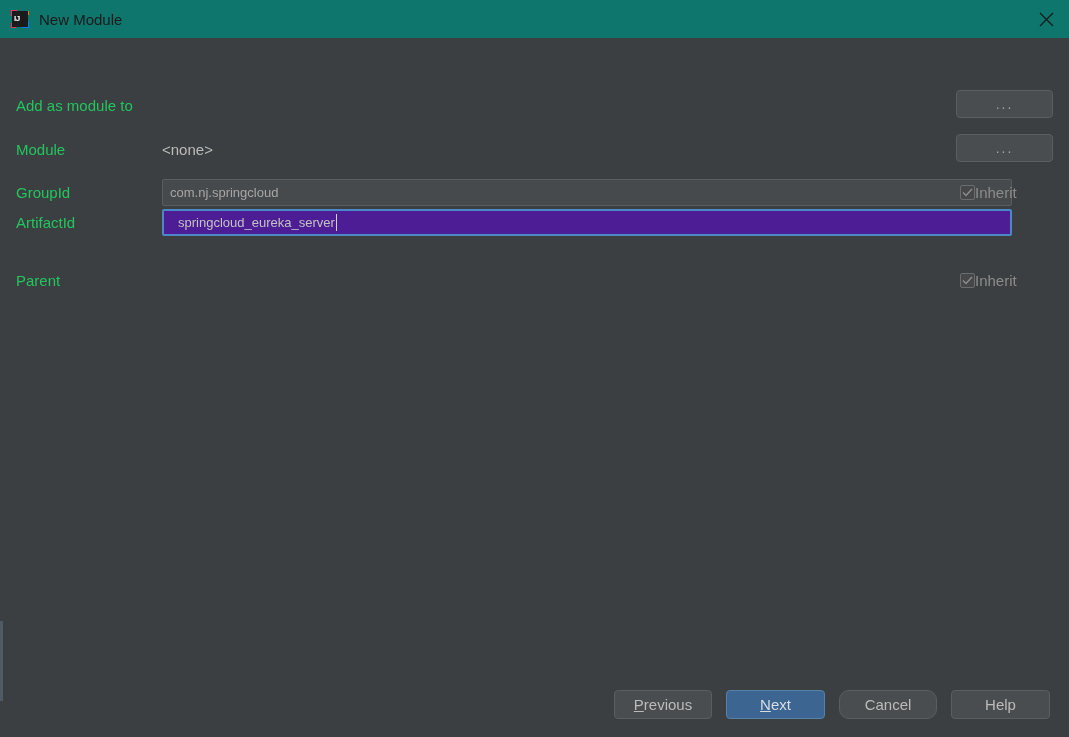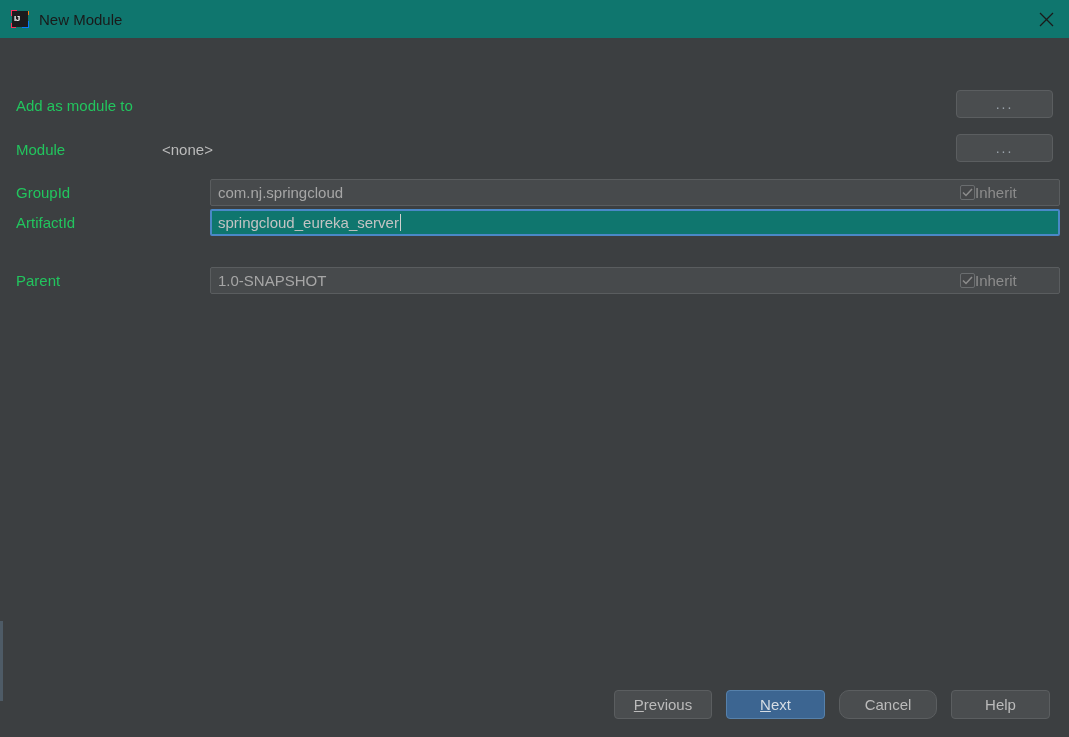--- a/index.html
+++ b/index.html
@@ -154,32 +154,31 @@
     position: absolute;
     left: 162px;
     width: 850px;
     height: 27px;
     background: #474a4c;
     border: 1px solid #5a5d5f;
     border-radius: 2px;
     display: flex;
     align-items: center;
     padding: 0 0 0 7px;
-    font-size: 15px;
+    font-size: 13px;
     color: #a6a6a6;
     overflow: hidden;
     white-space: nowrap;
-    margin-left: 48px;
   }
 
   .field.focused {
-    background: #0f766e;
+    background: #4c1d95;
     border: 2px solid #4a88c7;
     color: #c3c3c3;
-    padding-left: 6px;
+    padding-left: 14px;
   }
 
   .caret {
     display: inline-block;
     width: 1px;
     height: 17px;
     background: #d0d0d0;
     margin-left: 1px;
     vertical-align: middle;
   }
@@ -319,21 +318,20 @@
       <div class="row" style="top:169px;">
         <div class="row-label">ArtifactId</div>
         <div class="field focused">
             <span>springcloud_eureka_server</span>
             <span class="caret"></span>
           </div>
       </div>
 
       <div class="row" style="top:227px;">
         <div class="row-label">Parent</div>
-        <div class="field">1.0-SNAPSHOT</div>
         <div class="inherit-wrap">
           <div class="checkbox">
             <svg width="11" height="9" viewBox="0 0 11 9">
               <polyline points="1,4.5 4,7.5 10,1" fill="none" stroke="#8c8c8c" stroke-width="1.5"></polyline>
             </svg>
           </div>
           <div class="inherit-label">Inherit</div>
         </div>
       </div>
 

